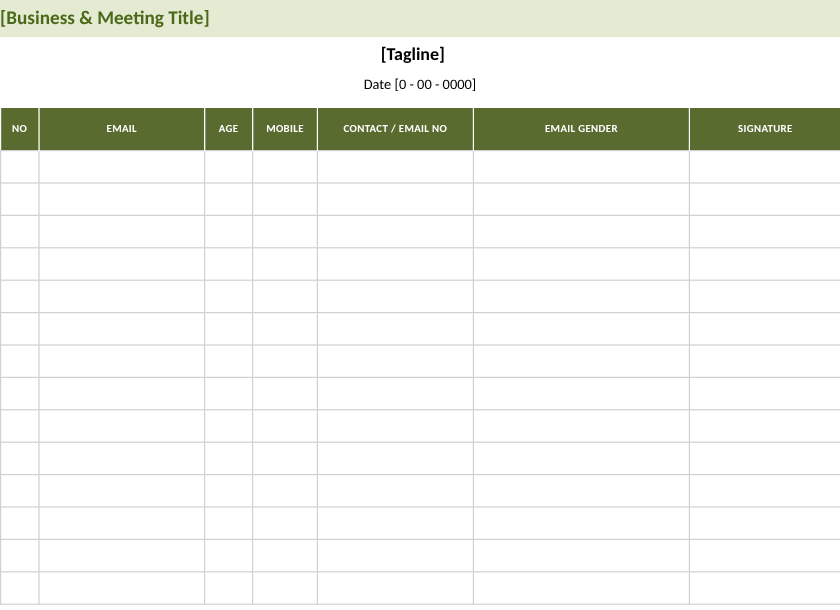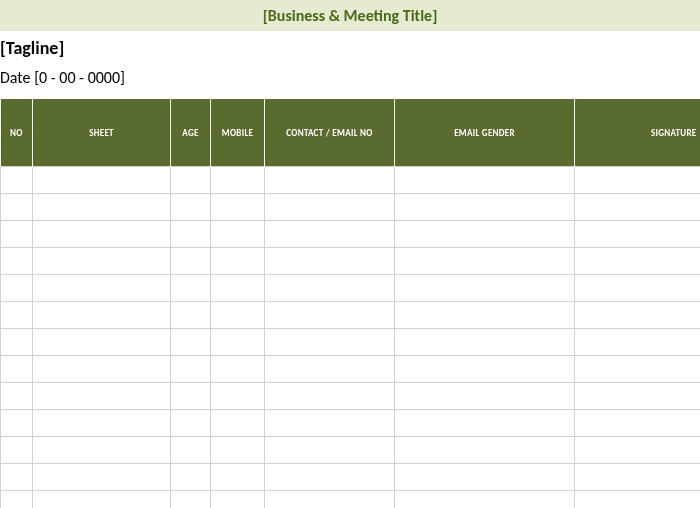--- a/index.html
+++ b/index.html
@@ -5,57 +5,58 @@
     * { box-sizing: border-box; margin: 0; padding: 0; }
     body {
       font-family: Calibri, Arial, sans-serif;
       background: #ffffff;
       width: 700px;
       height: 508px;
       overflow: hidden;
     }
     .title-band {
       background: #e5ebd3;
-      text-align: center;
+      text-align: left;
       padding: 6px 0;
     }
     .title-band span {
       color: #4a6a1a;
       font-weight: bold;
       font-size: 16px;
     }
     .tagline {
-      text-align: left;
+      text-align: center;
       font-weight: bold;
-      font-size: 18px;
+      font-size: 15px;
       padding: 6px 12px 2px 0;
       color: #000;
     }
     .meta {
-      font-size: 16px;
+      text-align: center;
+      font-size: 12px;
       color: #000;
       line-height: 1.4;
       padding: 6px 0 10px 0;
     }
     table {
       width: 100%;
       border-collapse: collapse;
       table-layout: fixed;
     }
     thead th {
       background: #5a6b2f;
       color: #ffffff;
       font-size: 9px;
       font-weight: bold;
-      padding: 28px 4px;
+      padding: 12px 4px;
       text-align: center;
       border-right: 1px solid #fff;
       letter-spacing: 0.3px;
     }
-    thead th:last-child { border-right: none; text-align: right; }
+    thead th:last-child { border-right: none; }
     tbody td {
       border: 1px solid #d0d0d0;
       height: 27px;
       background: #fff;
     }
     .col-no { width: 32px; }
     .col-name { width: 138px; }
     .col-age { width: 40px; }
     .col-gender { width: 54px; }
     .col-contact { width: 130px; }
@@ -81,21 +82,21 @@
     <col class="col-name">
     <col class="col-age">
     <col class="col-gender">
     <col class="col-contact">
     <col class="col-email">
     <col class="col-signature">
   </colgroup>
   <thead>
     <tr>
       <th>NO</th>
-      <th>SHEET</th>
+      <th>EMAIL</th>
       <th>AGE</th>
       <th>MOBILE</th>
       <th>CONTACT / EMAIL NO</th>
       <th>EMAIL GENDER</th>
       <th>SIGNATURE</th>
     </tr>
   </thead>
   <tbody id="table-body">
       <tr>
         <td></td>

